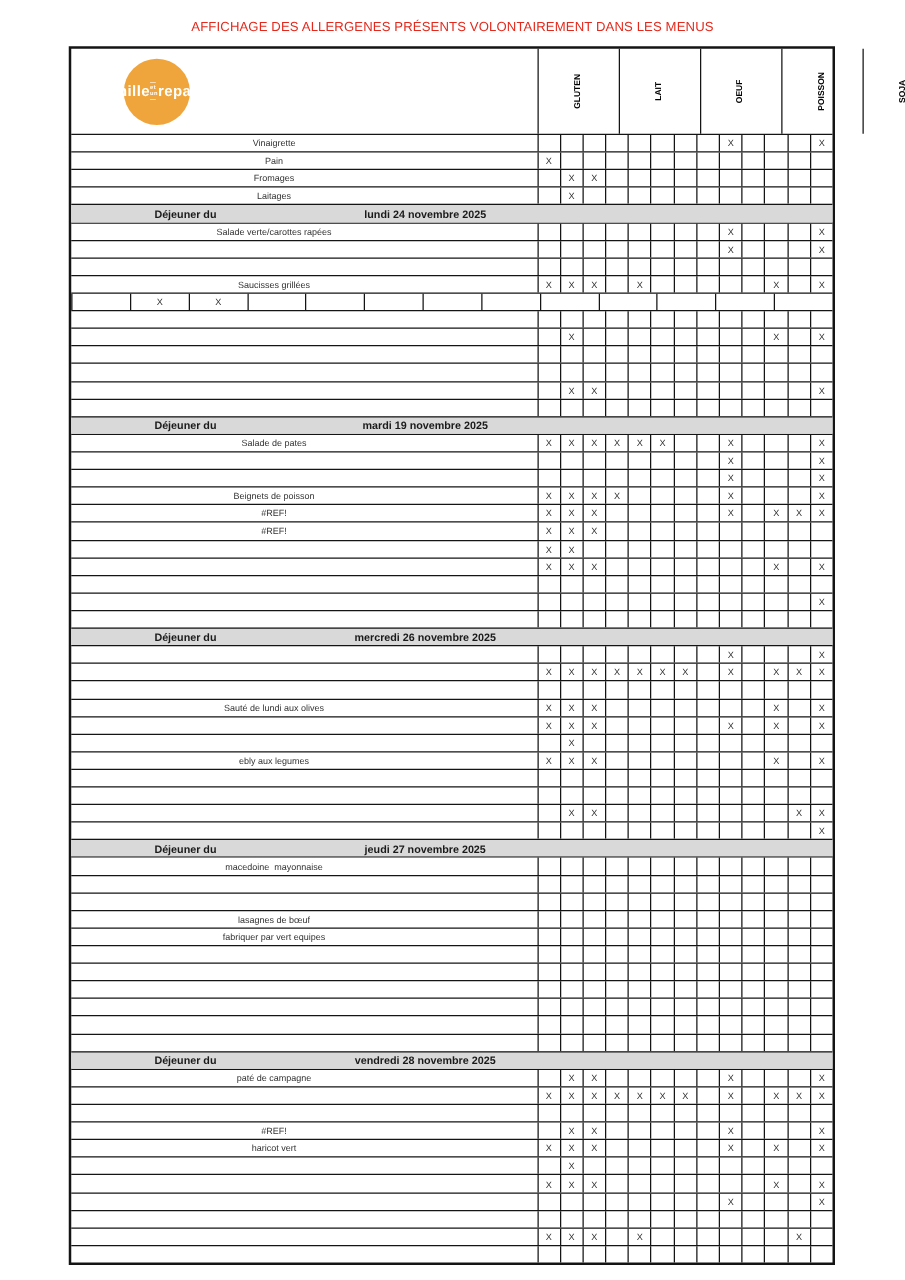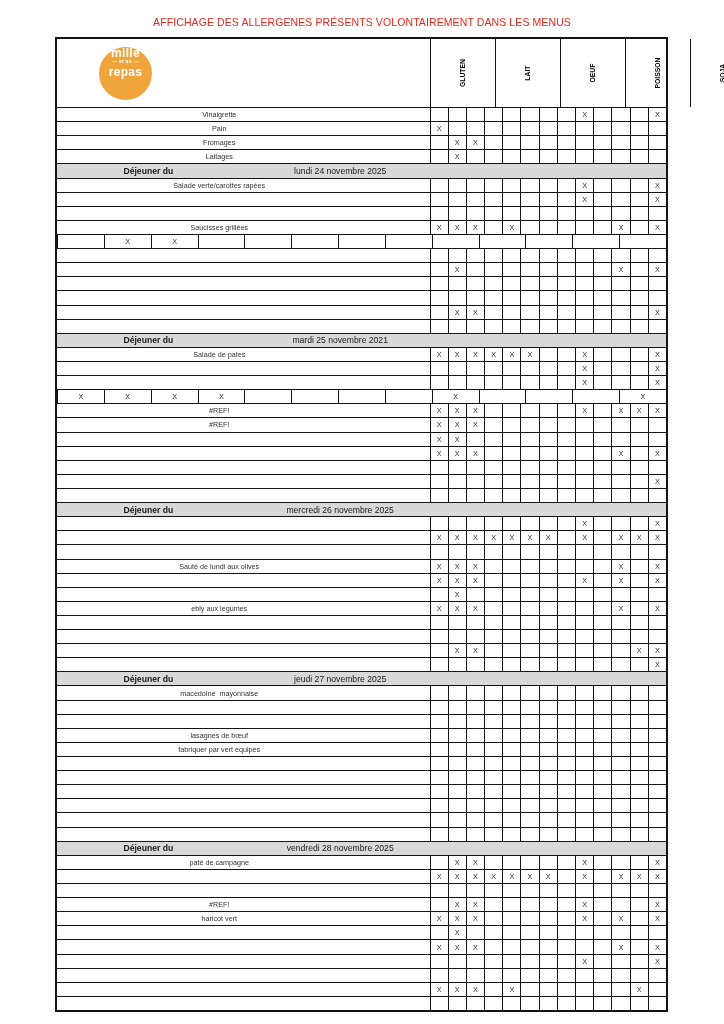--- a/index.html
+++ b/index.html
@@ -31,21 +31,21 @@
   }
   .hrow{display:flex;height:68px;}
   .labelhead{
     flex:0 0 61.17%;
     display:flex;align-items:center;
     padding-left:42px;
   }
   .logo{
     width:53px;height:53px;border-radius:50%;
     background:var(--c-logo);
-    display:flex;flex-direction:column;align-items:center;justify-content:flex-start;
+    display:flex;flex-direction:row;align-items:center;justify-content:center;
     color:#ffffff;line-height:1;
   }
   .logo .l1,.logo .l3{font-size:12px;font-weight:bold;letter-spacing:0.3px;}
   .logo .l2{font-size:4.6px;font-weight:bold;margin:1.5px 0;letter-spacing:0.4px;}
   .colhead{
     flex:1;
     border-left:1px solid var(--c-grid);
     display:flex;align-items:center;justify-content:center;
     overflow:visible;
   }
@@ -76,21 +76,21 @@
     background:var(--c-banner);
   }
   .banner .blabel{
     position:absolute;left:0;top:0;width:30%;height:100%;
     display:flex;align-items:center;justify-content:center;
     font-size:8.6px;font-weight:bold;color:#1a1a1a;
   }
   .banner .bdate{
     position:absolute;left:30%;top:0;width:33%;height:100%;
     display:flex;align-items:center;justify-content:center;
-    font-size:8.6px;font-weight:normal;color:#1a1a1a;
+    font-size:8.6px;font-weight:bold;color:#1a1a1a;
   }
 </style>
 </head>
 <body>
 
 <div class="title">AFFICHAGE DES ALLERGENES PRÉSENTS VOLONTAIREMENT DANS LES MENUS</div>
 
 <div class="atable">
   <div class="hrow">
     <div class="labelhead">
@@ -357,21 +357,21 @@
         <div class="cell"></div>
         <div class="cell"></div>
         <div class="cell"></div>
         <div class="cell"></div>
         <div class="cell"></div>
         <div class="cell"></div>
         <div class="cell"></div>
       </div>
       <div class="banner">
         <span class="blabel">Déjeuner du</span>
-        <span class="bdate">mardi 25 novembre 2021</span>
+        <span class="bdate">mardi 19 novembre 2025</span>
       </div>
       <div class="row">
         <div class="dishcell">Salade de pates</div>
         <div class="cell">X</div>
         <div class="cell">X</div>
         <div class="cell">X</div>
         <div class="cell">X</div>
         <div class="cell">X</div>
         <div class="cell">X</div>
         <div class="cell"></div>
@@ -408,20 +408,21 @@
         <div class="cell"></div>
         <div class="cell"></div>
         <div class="cell"></div>
         <div class="cell">X</div>
         <div class="cell"></div>
         <div class="cell"></div>
         <div class="cell"></div>
         <div class="cell">X</div>
       </div>
       <div class="row">
+        <div class="dishcell">Beignets de poisson</div>
         <div class="cell">X</div>
         <div class="cell">X</div>
         <div class="cell">X</div>
         <div class="cell">X</div>
         <div class="cell"></div>
         <div class="cell"></div>
         <div class="cell"></div>
         <div class="cell"></div>
         <div class="cell">X</div>
         <div class="cell"></div>

